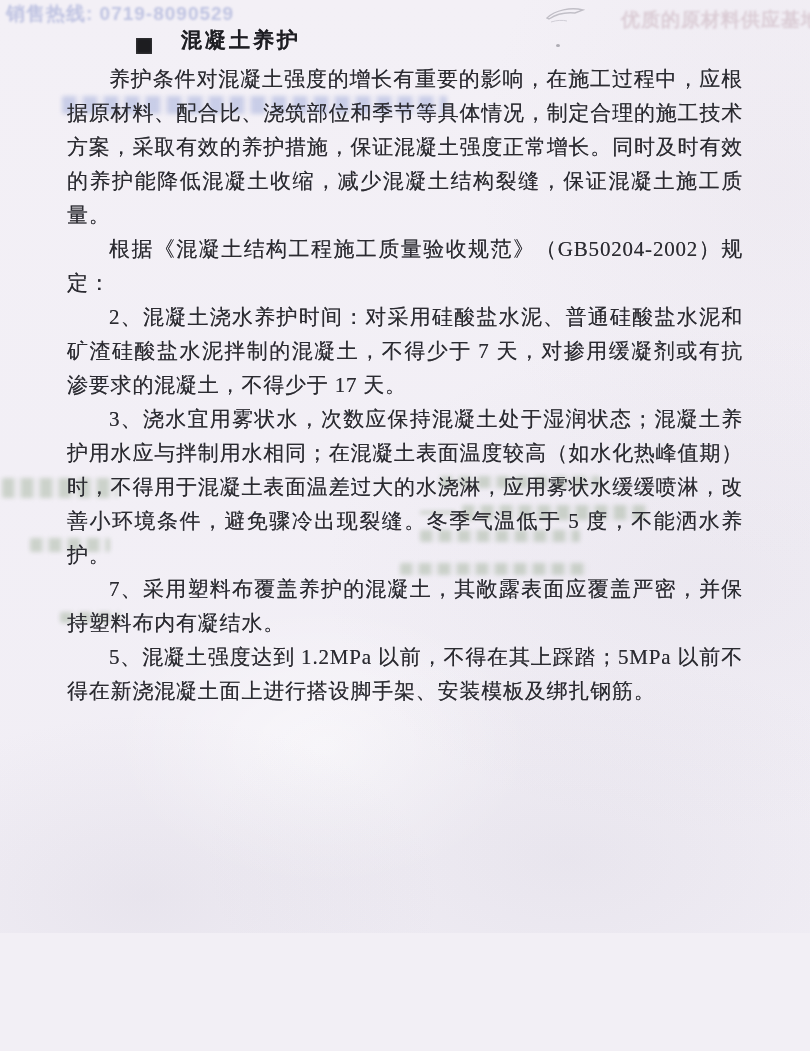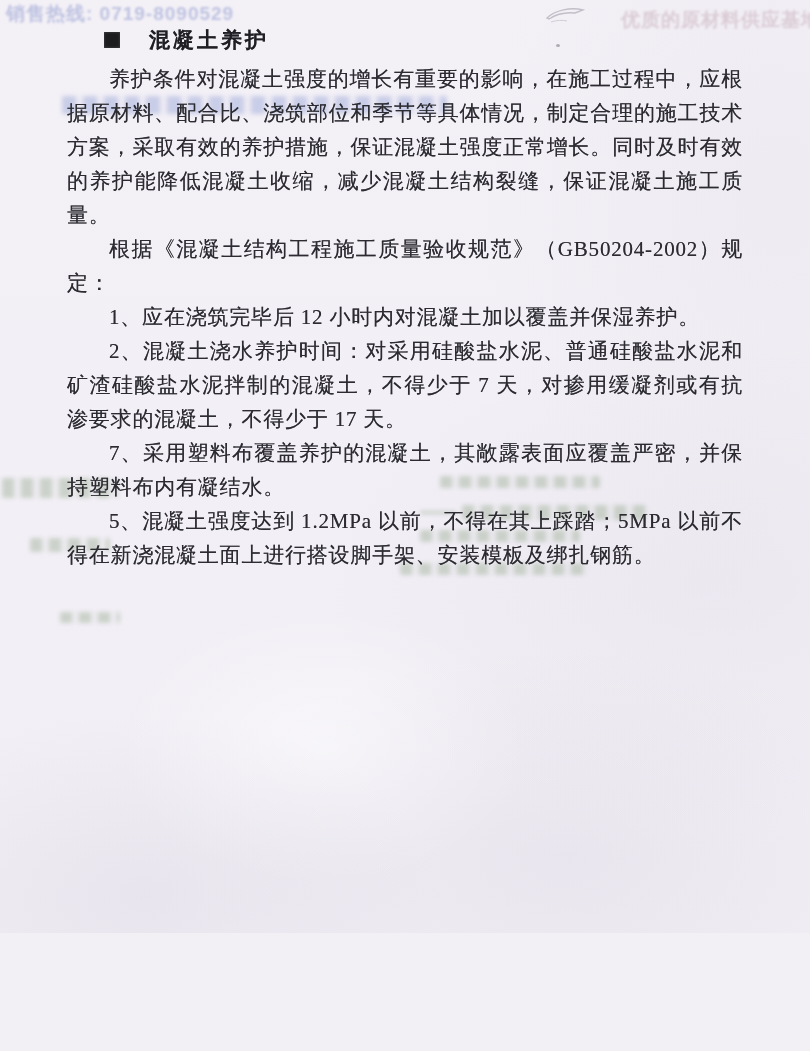--- a/index.html
+++ b/index.html
@@ -28,21 +28,21 @@
   .swoosh{position:absolute;left:545px;top:6px;opacity:0.55;}
   .speck{position:absolute;width:4px;height:3px;border-radius:50%;
       background:rgba(90,90,100,0.45);filter:blur(0.4px);}
   .bleed{position:absolute;pointer-events:none;filter:blur(2.2px);border-radius:2px;}
   .bleed.blue{background:repeating-linear-gradient(90deg,
       rgba(122,140,205,0.34) 0 14px, rgba(122,140,205,0.05) 14px 21px);}
   .bleed.green{background:repeating-linear-gradient(90deg,
       rgba(148,168,140,0.40) 0 12px, rgba(148,168,140,0.06) 12px 19px);}
   .bleed.dash{background:linear-gradient(rgba(148,168,140,0.45),rgba(148,168,140,0.45));}
   
-  .heading{position:absolute;left:104px;top:26px;display:flex;align-items:center;}
+  .heading{position:absolute;left:136px;top:26px;display:flex;align-items:flex-end;}
   .bullet-square{width:16px;height:16px;margin-right:29px;
       background:#1d1d20;box-shadow:inset 0 0 3px #4a4a4e;}
   .heading-title{font-size:21px;font-weight:bold;letter-spacing:3px;color:#1e1e23;
       text-shadow:0 0 0.5px rgba(30,30,35,0.7);}
   
   .content{position:absolute;left:67px;top:62px;width:676px;
       font-size:21px;line-height:34px;letter-spacing:0.8px;color:#2b2b31;
       text-align:justify;text-justify:inter-character;
       text-shadow:0 0 0.6px rgba(43,43,49,0.65);}
   .content p{margin:0;text-indent:2em;}
@@ -74,19 +74,19 @@
   <div class="bleed green" style="left:60px;top:612px;width:60px;height:11px;"></div>
 
   <div class="heading">
     <span class="bullet-square"></span>
     <span class="heading-title">混凝土养护</span>
   </div>
 
   <div class="content">
     <p>养护条件对混凝土强度的增长有重要的影响，在施工过程中，应根据原材料、配合比、浇筑部位和季节等具体情况，制定合理的施工技术方案，采取有效的养护措施，保证混凝土强度正常增长。同时及时有效的养护能降低混凝土收缩，减少混凝土结构裂缝，保证混凝土施工质量。</p>
     <p>根据《混凝土结构工程施工质量验收规范》（GB50204-2002）规定：</p>
-    <p>1、应在浇筑完毕后 12 小时内对混凝土加以覆盖并保湿养护。</p>
     <p>2、混凝土浇水养护时间：对采用硅酸盐水泥、普通硅酸盐水泥和矿渣硅酸盐水泥拌制的混凝土，不得少于 7 天，对掺用缓凝剂或有抗渗要求的混凝土，不得少于 17 天。</p>
+    <p>3、浇水宜用雾状水，次数应保持混凝土处于湿润状态；混凝土养护用水应与拌制用水相同；在混凝土表面温度较高（如水化热峰值期）时，不得用于混凝土表面温差过大的水浇淋，应用雾状水缓缓喷淋，改善小环境条件，避免骤冷出现裂缝。冬季气温低于 5 度，不能洒水养护。</p>
     <p>7、采用塑料布覆盖养护的混凝土，其敞露表面应覆盖严密，并保持塑料布内有凝结水。</p>
     <p>5、混凝土强度达到 1.2MPa 以前，不得在其上踩踏；5MPa 以前不得在新浇混凝土面上进行搭设脚手架、安装模板及绑扎钢筋。</p>
   </div>
 
 </div>
 
 </body></html>

